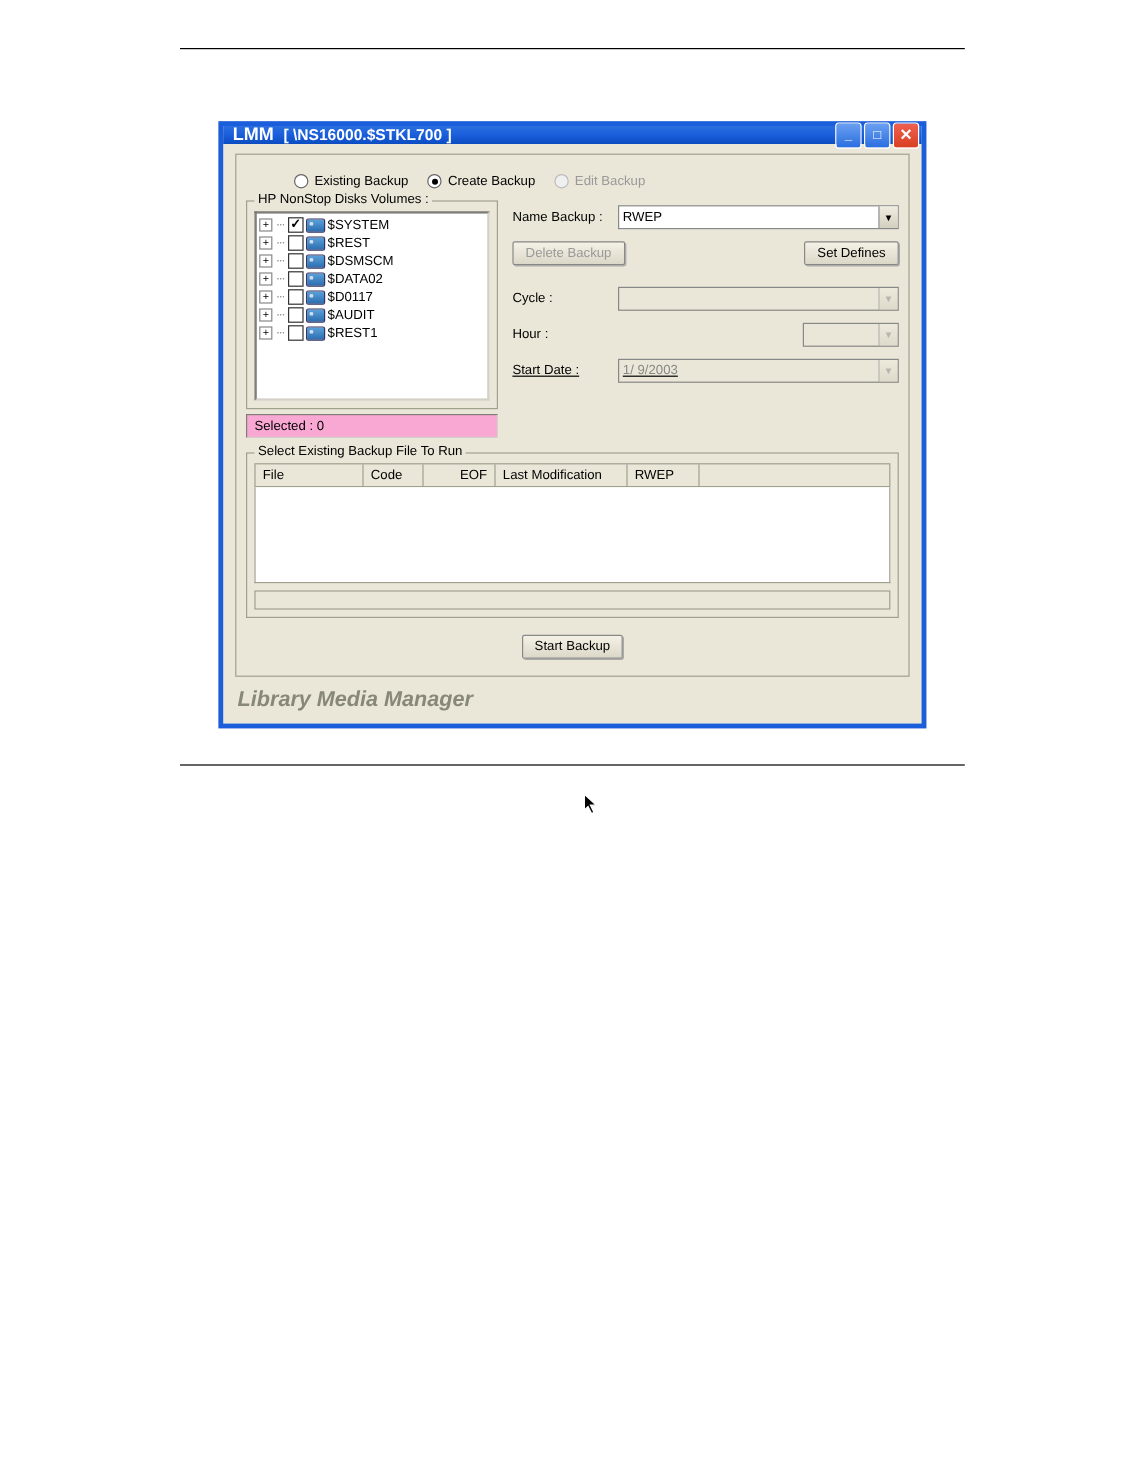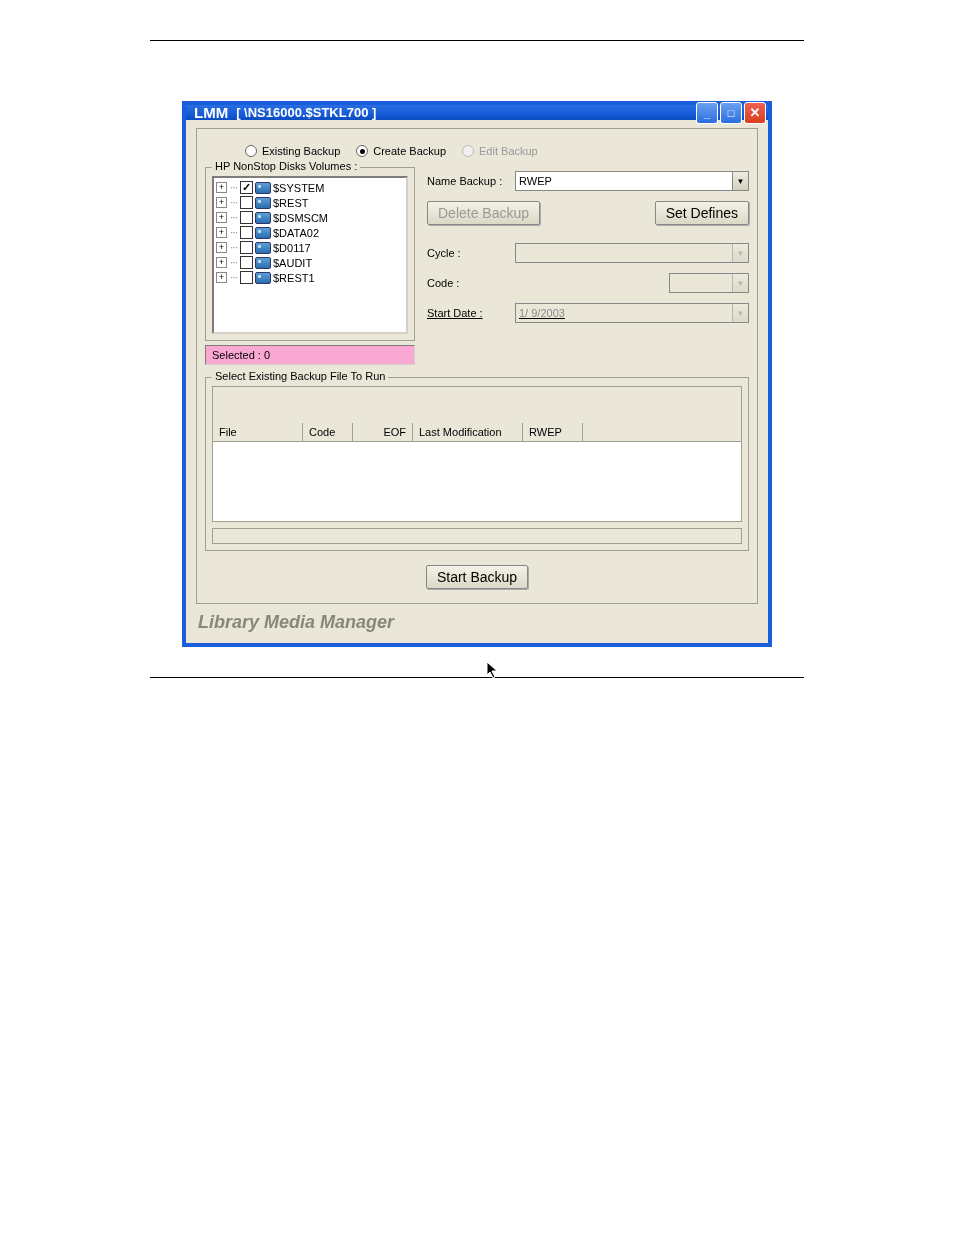--- a/index.html
+++ b/index.html
@@ -195,38 +195,37 @@
     background: linear-gradient(#f0ede0,#d4d0c0);
     display:flex; align-items:center; justify-content:center;
     font-size: 8px;
   }
   .combo-btn.disabled { opacity: 0.5; }
   .btn {
     border: 1px solid #888;
     border-radius: 2px;
     background: linear-gradient(#f4f1e6,#dcd8c8);
     padding: 3px 10px;
-    font-size: 14px;
+    font-size: 11px;
     cursor: pointer;
     box-shadow: 1px 1px 0 #aaa;
   }
   .btn.disabled { color:#999; cursor:default; }
   .right-buttons { display:flex; justify-content: space-between; margin: 6px 0 18px 0; }
 
   .file-fieldset { margin-top: 12px; }
   .headers {
     display:flex;
     border: 1px solid #a0a090;
     background:#eae7d8;
   }
   .header-cell {
     padding: 3px 6px;
     border-right: 1px solid #a0a090;
     font-size: 11px;
-    margin-top: 36px;
   }
   .header-cell:last-child { border-right: none; flex:1; }
   .files-body {
     border: 1px solid #a0a090;
     border-top: none;
     background:#fff;
     height: 80px;
   }
   .status-line {
     border: 1px solid #a0a090;
@@ -364,21 +363,21 @@
               </div>
 
               <div class="right-row">
                 <span class="label">Cycle :</span>
                 <div class="combo disabled">
                   <span></span>
                   <span class="combo-btn disabled">▼</span>
                 </div>
               </div>
               <div class="right-row">
-                <span class="label">Code :</span>
+                <span class="label">Hour :</span>
                 <div class="combo disabled" style="flex:0 0 80px">
                   <span></span>
                   <span class="combo-btn disabled">▼</span>
                 </div>
               </div>
               <div class="right-row" style="margin-bottom:0;text-decoration:underline;">
                 <span class="label">Start Date :</span>
                 <div class="datefield disabled">
                   <span> 1/ 9/2003</span>
                   <span class="combo-btn disabled">▼</span>

